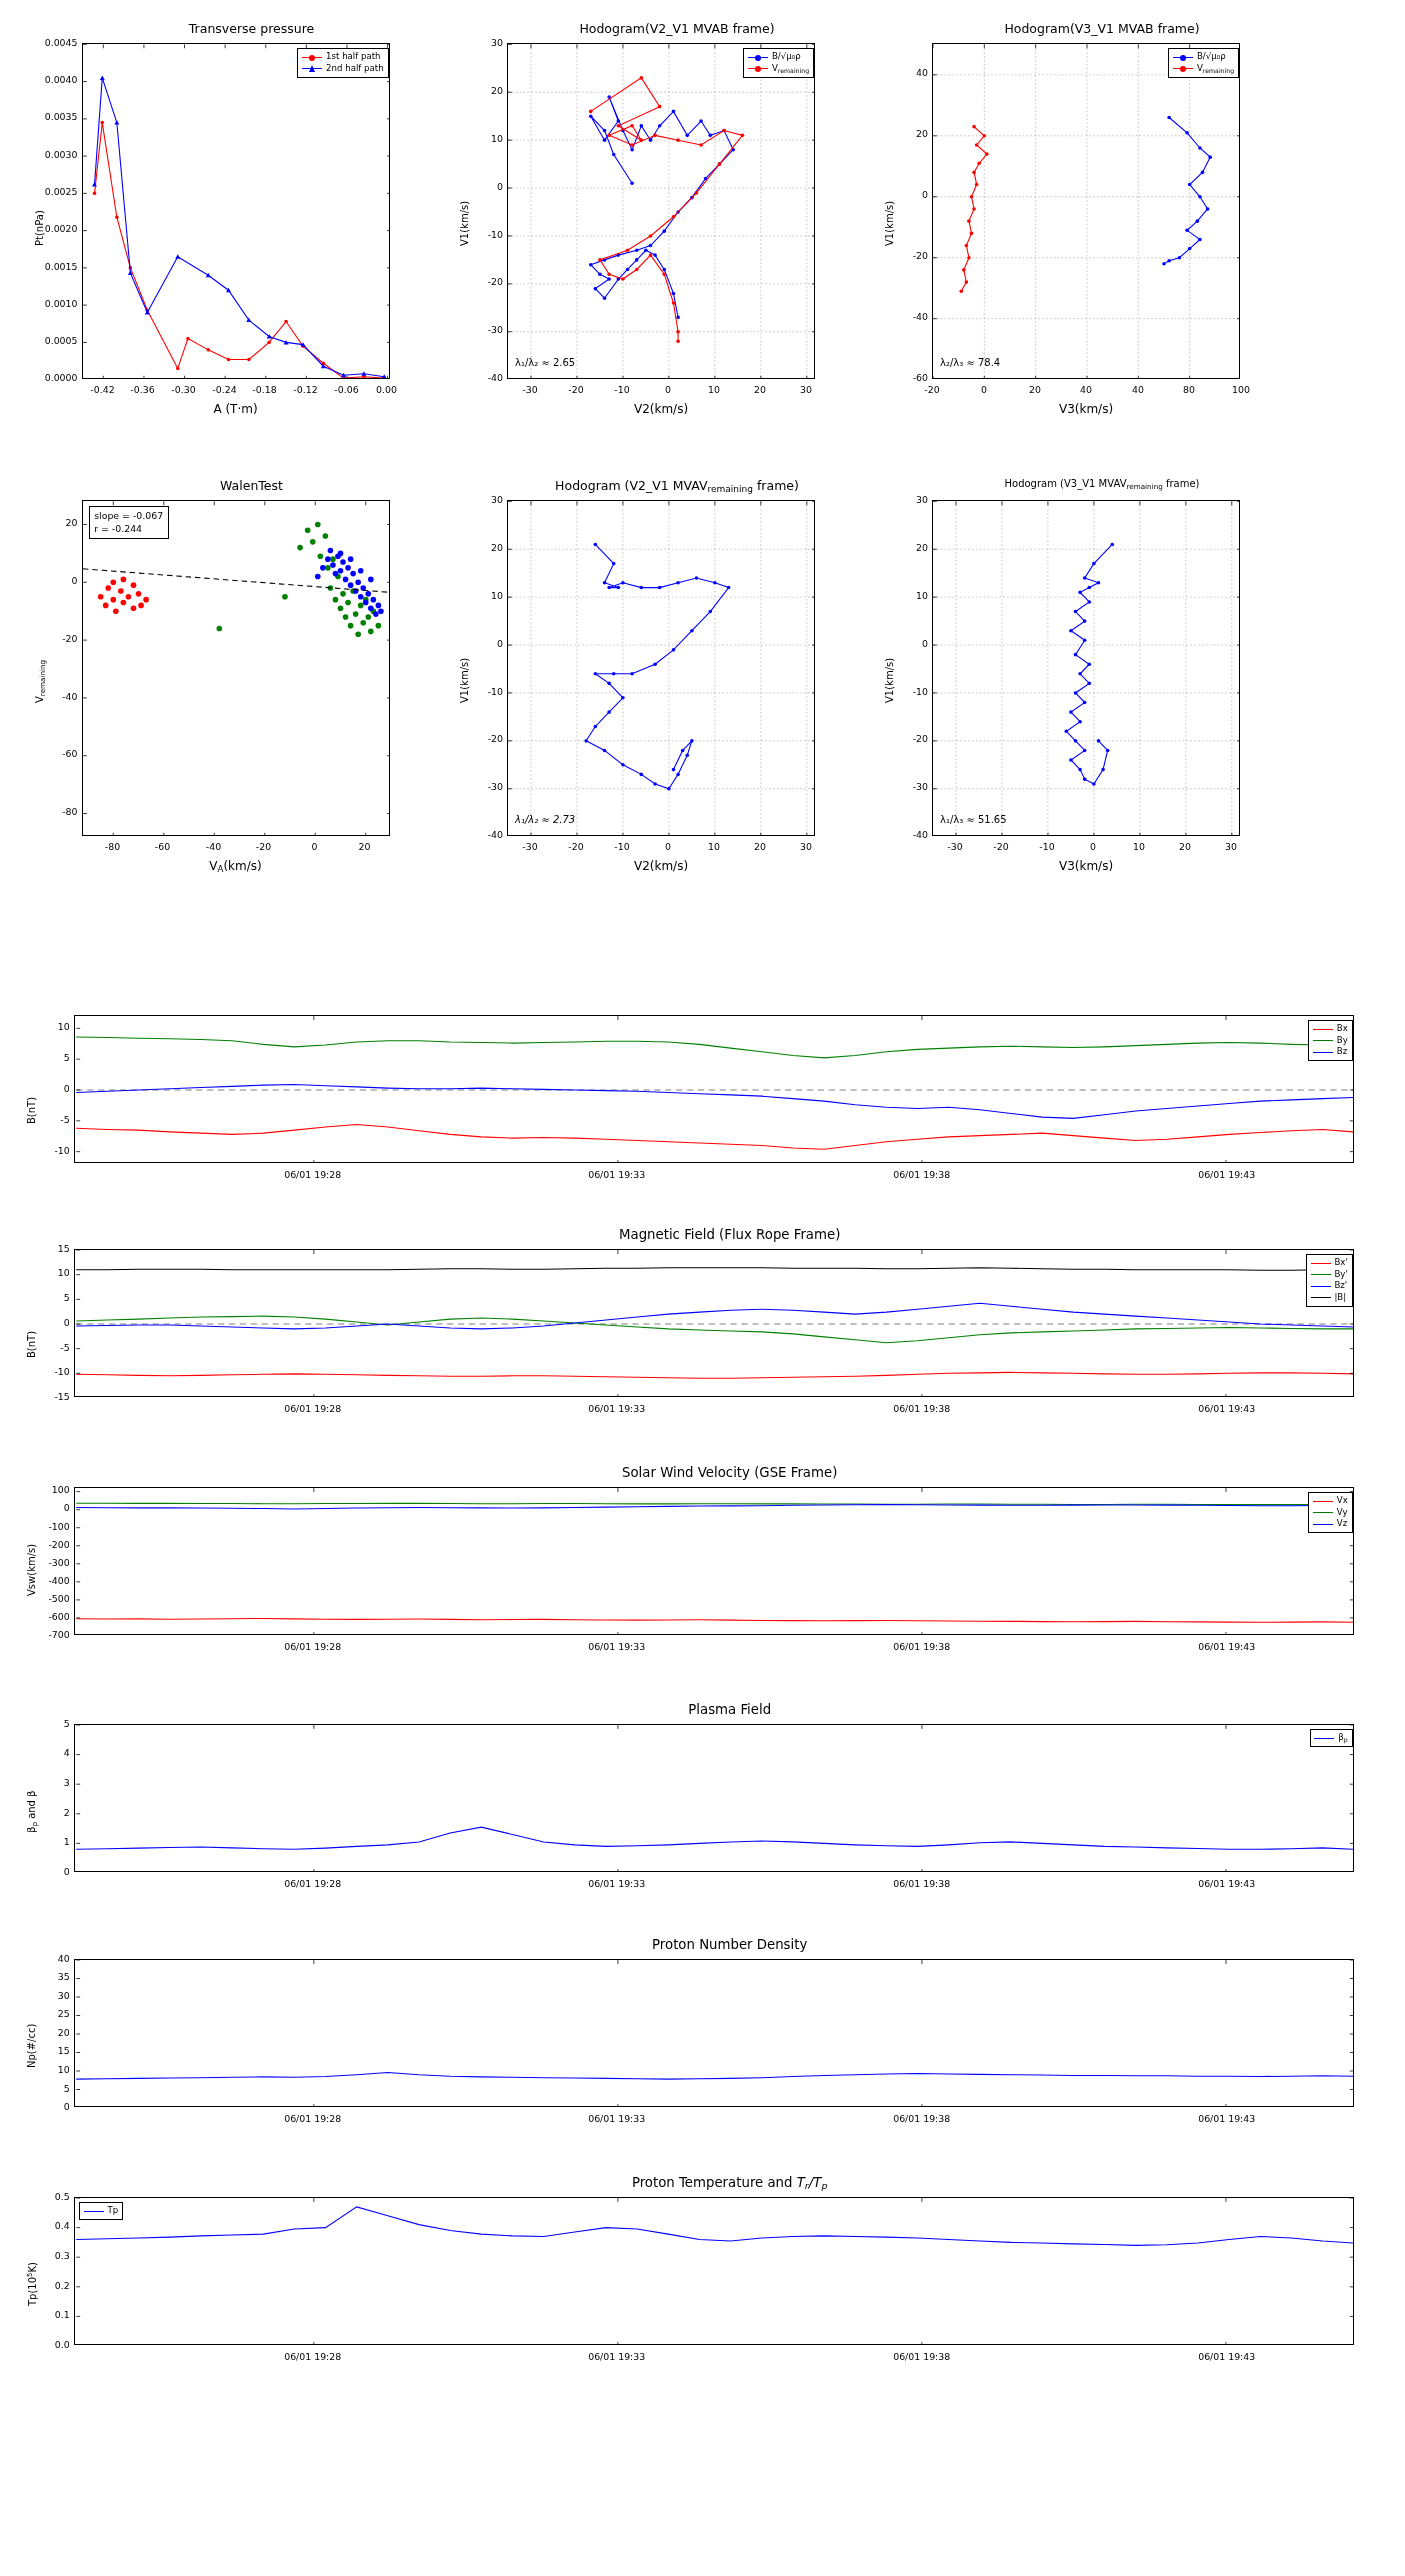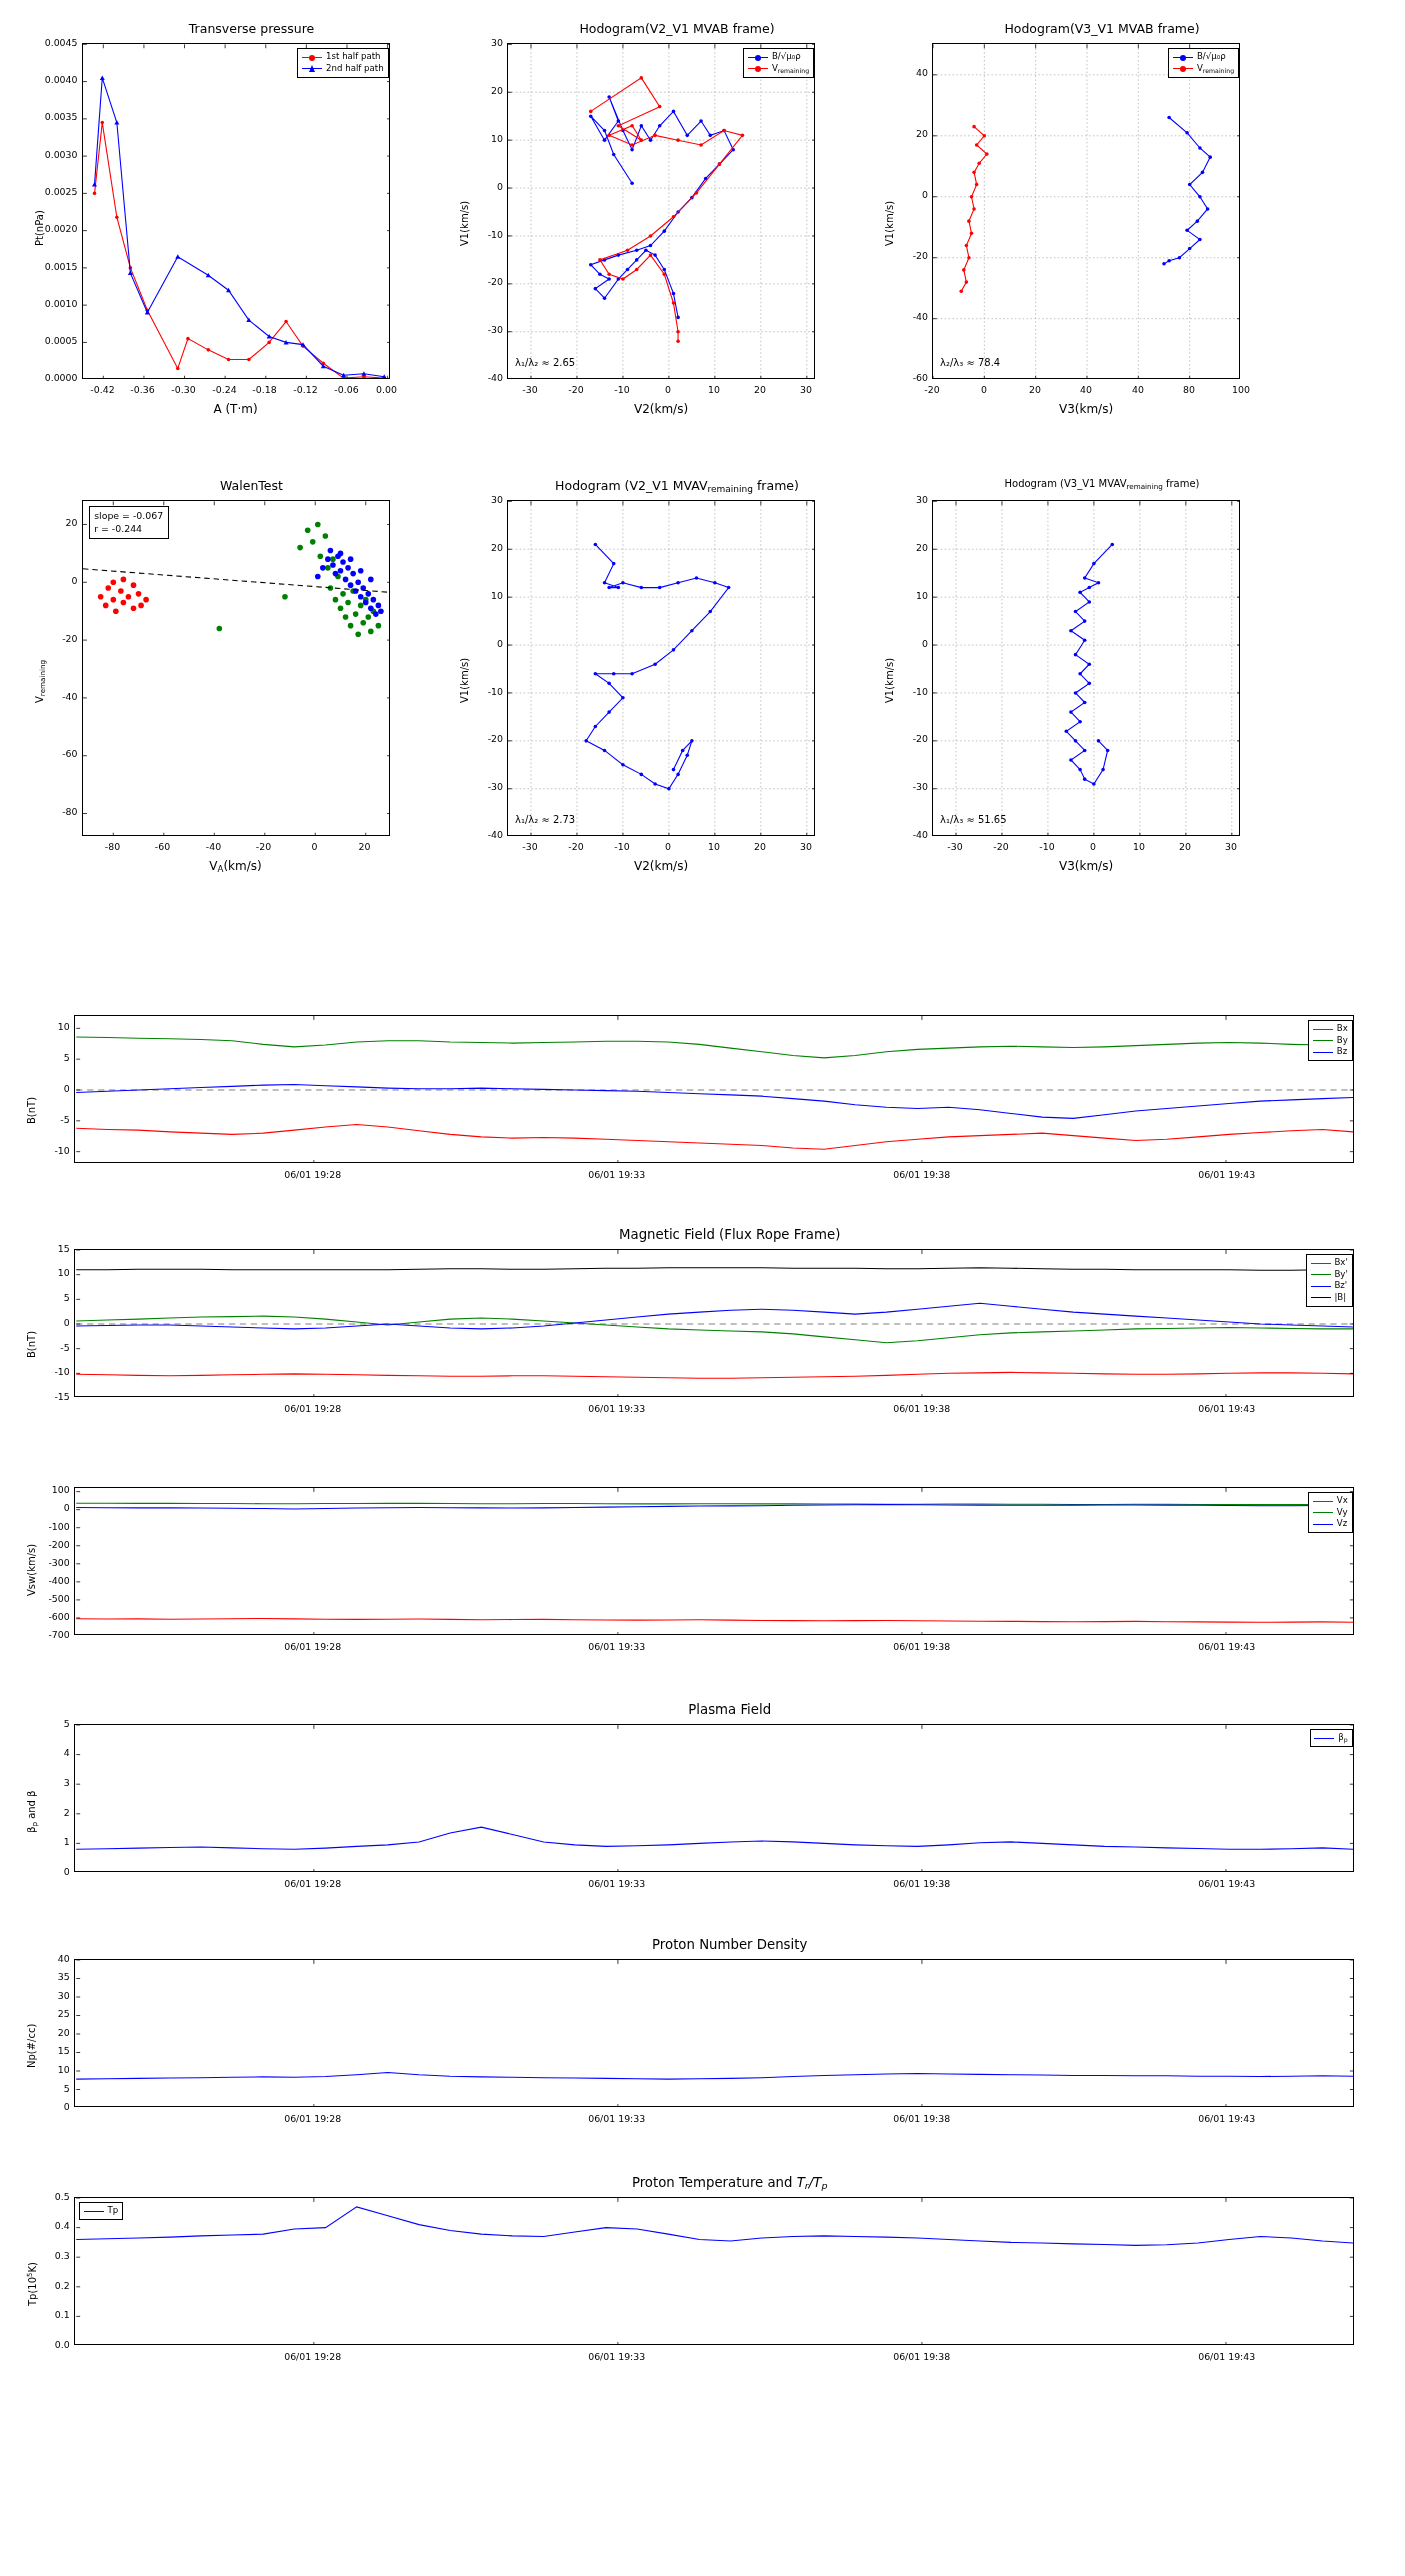--- a/index.html
+++ b/index.html
@@ -664,21 +664,21 @@
       <div class="tick ytick" style="left: 0px; width: 58px; top: 19px;">30</div>
       <div class="tick xtick" style="left: 54px; width: 62px; top: 366px;">-30</div>
       <div class="tick xtick" style="left: 100px; width: 62px; top: 366px;">-20</div>
       <div class="tick xtick" style="left: 146px; width: 62px; top: 366px;">-10</div>
       <div class="tick xtick" style="left: 192px; width: 62px; top: 366px;">0</div>
       <div class="tick xtick" style="left: 238px; width: 62px; top: 366px;">10</div>
       <div class="tick xtick" style="left: 284px; width: 62px; top: 366px;">20</div>
       <div class="tick xtick" style="left: 330px; width: 62px; top: 366px;">30</div>
       <div class="ylabel" style="left: 14px; top: 228px;">V1(km/s)</div>
       <div class="xlabel" style="left: 62px; width: 308px; top: 384px;">V2(km/s)</div>
-      <div class="annot" style="left: 70px; top: 339px;">λ₁/λ₂ ≈ 2.73</div>
+      <div class="annot" style="left: 70px; top: 339px; font-style: italic;">λ₁/λ₂ ≈ 2.73</div>
     </div>
     <div class="panel" style="left: 870px; top: 475px; width: 402px; height: 406px;">
       <div class="ptitle" style="left: 0px; top: 3.1px; width: 402px; padding-left: 62px; box-sizing: border-box; font-size: 10px;">Hodogram (V3_V1 MVAV<span class="sub">remaining</span> frame)</div>
       <div class="plotbox" style="left: 62px; top: 25px; width: 308px; height: 336px;">
         <svg width="308" height="336" viewBox="0 0 395 430">
           <line x1="29.477611940298505" y1="0" x2="29.477611940298505" y2="430" stroke="#b0b0b0" stroke-width="1" stroke-dasharray="2,3"></line>
           <line x1="88.43283582089552" y1="0" x2="88.43283582089552" y2="430" stroke="#b0b0b0" stroke-width="1" stroke-dasharray="2,3"></line>
           <line x1="147.38805970149255" y1="0" x2="147.38805970149255" y2="430" stroke="#b0b0b0" stroke-width="1" stroke-dasharray="2,3"></line>
           <line x1="206.34328358208953" y1="0" x2="206.34328358208953" y2="430" stroke="#b0b0b0" stroke-width="1" stroke-dasharray="2,3"></line>
           <line x1="265.2985074626866" y1="0" x2="265.2985074626866" y2="430" stroke="#b0b0b0" stroke-width="1" stroke-dasharray="2,3"></line>
@@ -881,20 +881,21 @@
           <span class="swatch" style="border-top-color: rgb(0, 0, 255);"></span>
           <span>Bz'</span>
         </div>
         <div class="row">
           <span class="swatch" style="border-top-color: rgb(0, 0, 0);"></span>
           <span>|B|</span>
         </div>
       </div>
     </div>
     <div class="panel" style="left: 11.7px; top: 1462px; width: 1374px; height: 219px;">
+      <div class="ptitle" style="left: 0px; top: 3.1px; width: 1374px; padding-left: 62px; box-sizing: border-box; font-size: 13.3px;">Solar Wind Velocity (GSE Frame)</div>
       <div class="plotbox" style="left: 62px; top: 25px; width: 1280px; height: 148px;">
         <svg width="1280" height="148" viewBox="0 0 1640 190">
           <path d="M0.0 167.8 L40.0 168.2 L80.0 168.0 L120.0 168.5 L160.0 168.2 L200.0 167.8 L240.0 167.5 L280.0 168.0 L320.0 168.5 L360.0 168.7 L400.0 168.5 L440.0 168.2 L480.0 168.7 L520.0 169.1 L560.0 168.9 L600.0 168.7 L640.0 169.1 L680.0 169.4 L720.0 169.6 L760.0 169.4 L800.0 169.1 L840.0 169.6 L880.0 170.1 L920.0 170.3 L960.0 170.5 L1000.0 170.3 L1040.0 170.1 L1080.0 170.5 L1120.0 170.8 L1160.0 171.0 L1200.0 171.2 L1240.0 171.5 L1280.0 171.7 L1320.0 171.5 L1360.0 171.2 L1400.0 171.7 L1440.0 171.9 L1480.0 172.2 L1520.0 172.4 L1560.0 172.2 L1600.0 171.9 L1640.0 172.4" fill="none" stroke="#ff0000" stroke-width="1.4"></path>
           <path d="M0.0 19.5 L40.0 19.5 L80.0 19.7 L120.0 19.7 L160.0 19.9 L200.0 19.9 L240.0 20.2 L280.0 20.2 L320.0 19.9 L360.0 19.9 L400.0 19.7 L440.0 19.7 L480.0 19.9 L520.0 20.2 L560.0 20.2 L600.0 19.9 L640.0 19.9 L680.0 20.2 L720.0 20.4 L760.0 20.4 L800.0 20.2 L840.0 20.2 L880.0 20.4 L920.0 20.4 L960.0 20.6 L1000.0 20.6 L1040.0 20.9 L1080.0 20.9 L1120.0 20.6 L1160.0 20.6 L1200.0 20.9 L1240.0 20.9 L1280.0 21.1 L1320.0 21.1 L1360.0 20.9 L1400.0 20.9 L1440.0 21.1 L1480.0 21.1 L1520.0 21.3 L1560.0 21.3 L1600.0 21.1 L1640.0 21.1" fill="none" stroke="#008000" stroke-width="1.4"></path>
           <path d="M0.0 25.0 L40.0 25.3 L80.0 25.5 L120.0 25.5 L160.0 25.7 L200.0 26.0 L240.0 26.4 L280.0 26.9 L320.0 26.4 L360.0 25.7 L400.0 25.3 L440.0 25.0 L480.0 25.3 L520.0 25.5 L560.0 25.7 L600.0 25.5 L640.0 25.0 L680.0 24.6 L720.0 24.1 L760.0 23.6 L800.0 23.2 L840.0 22.9 L880.0 22.7 L920.0 22.2 L960.0 21.8 L1000.0 21.5 L1040.0 21.3 L1080.0 21.5 L1120.0 21.8 L1160.0 22.0 L1200.0 22.2 L1240.0 22.2 L1280.0 22.0 L1320.0 21.8 L1360.0 21.8 L1400.0 22.0 L1440.0 22.2 L1480.0 22.5 L1520.0 22.7 L1560.0 22.7 L1600.0 22.5 L1640.0 22.5" fill="none" stroke="#0000ff" stroke-width="1.4"></path>
           <line x1="0" y1="190" x2="5" y2="190" stroke="#000" stroke-width="1"></line>
           <line x1="1640" y1="190" x2="1635" y2="190" stroke="#000" stroke-width="1"></line>
           <line x1="0" y1="166.8292682926829" x2="5" y2="166.8292682926829" stroke="#000" stroke-width="1"></line>
           <line x1="1640" y1="166.8292682926829" x2="1635" y2="166.8292682926829" stroke="#000" stroke-width="1"></line>
           <line x1="0" y1="143.65853658536585" x2="5" y2="143.65853658536585" stroke="#000" stroke-width="1"></line>

